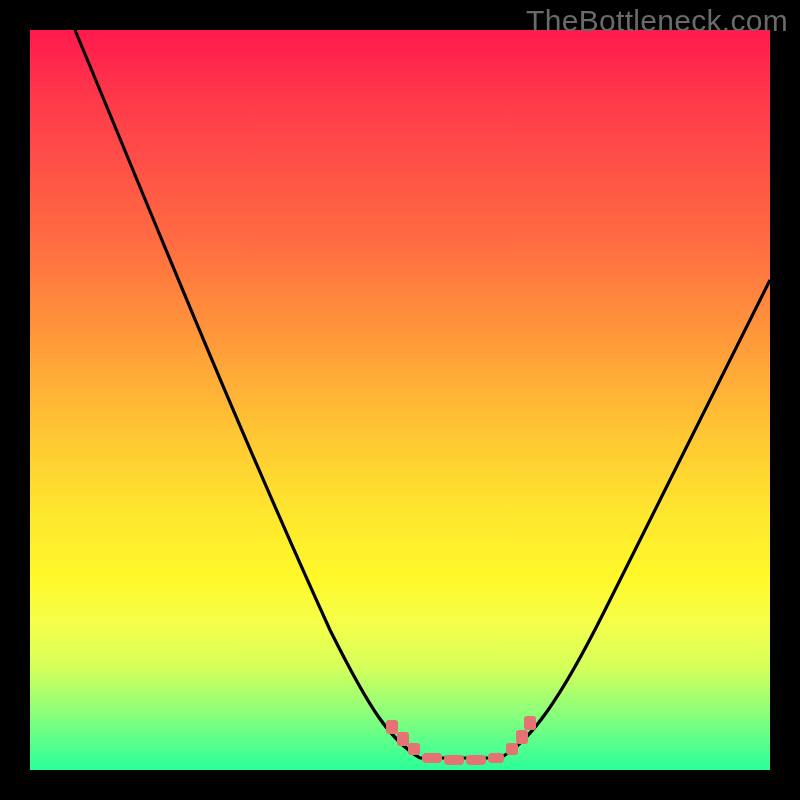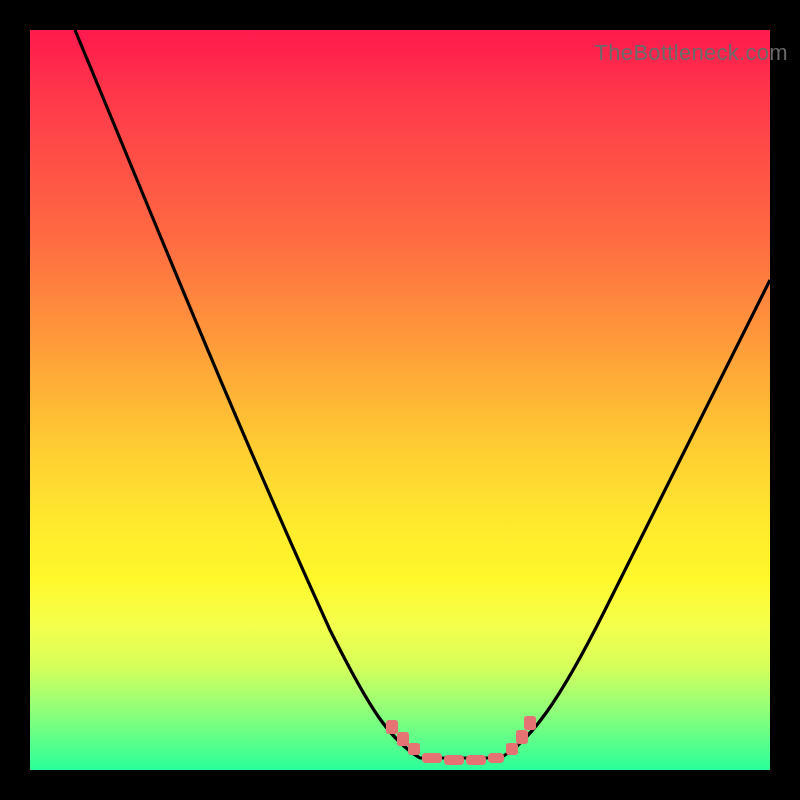--- a/index.html
+++ b/index.html
@@ -37,25 +37,24 @@
       #d6ff5a 86%,
       #8fff7a 92%,
       #2aff9a 100%
     );
   }
   .watermark {
     position: absolute;
     top: 4px;
     right: 12px;
     color: #6a6a6a;
-    font-size: 22px;
+    font-size: 30px;
     font-weight: 400;
     letter-spacing: 0.3px;
     user-select: none;
-    margin-top: 36px;
   }
   svg.overlay {
     position: absolute;
     left: 0;
     top: 0;
     width: 740px;
     height: 740px;
     overflow: visible;
   }
   

